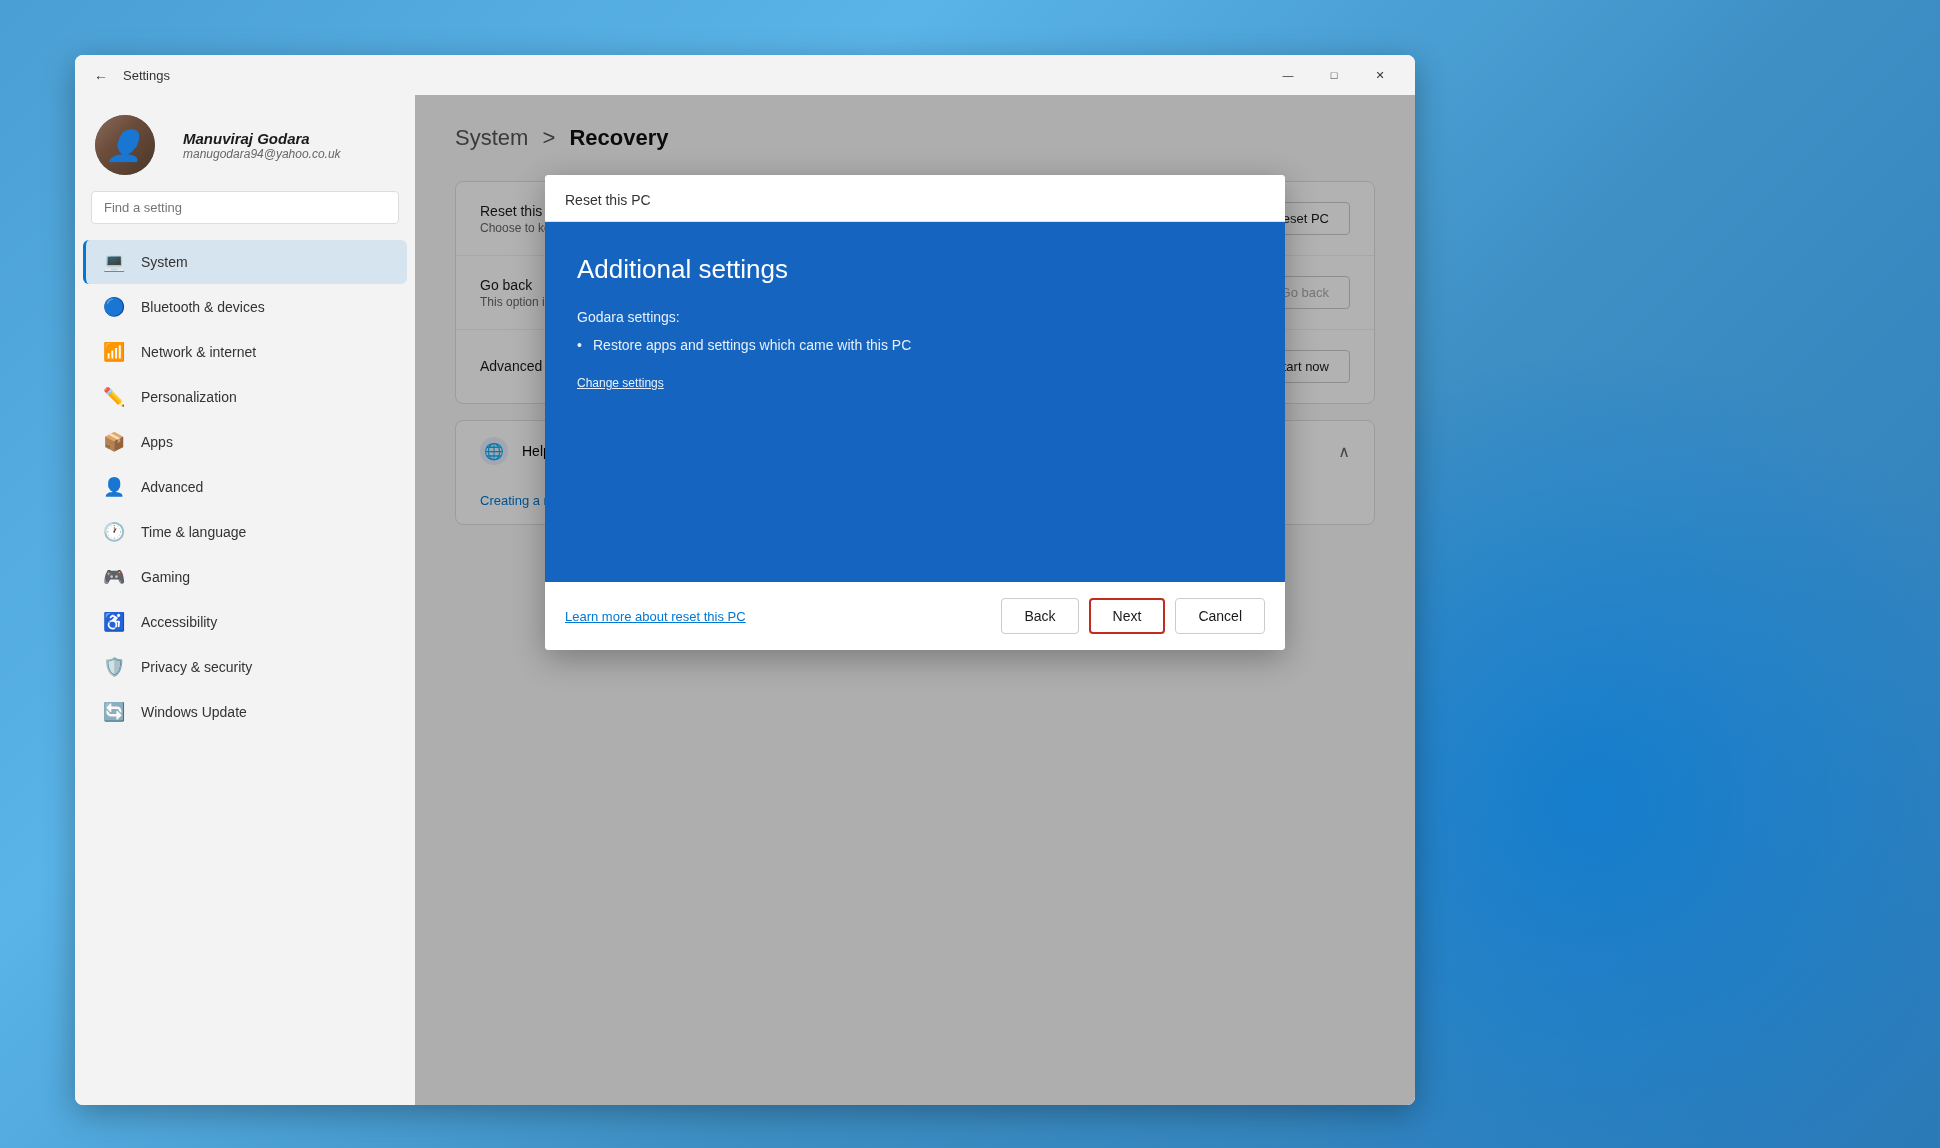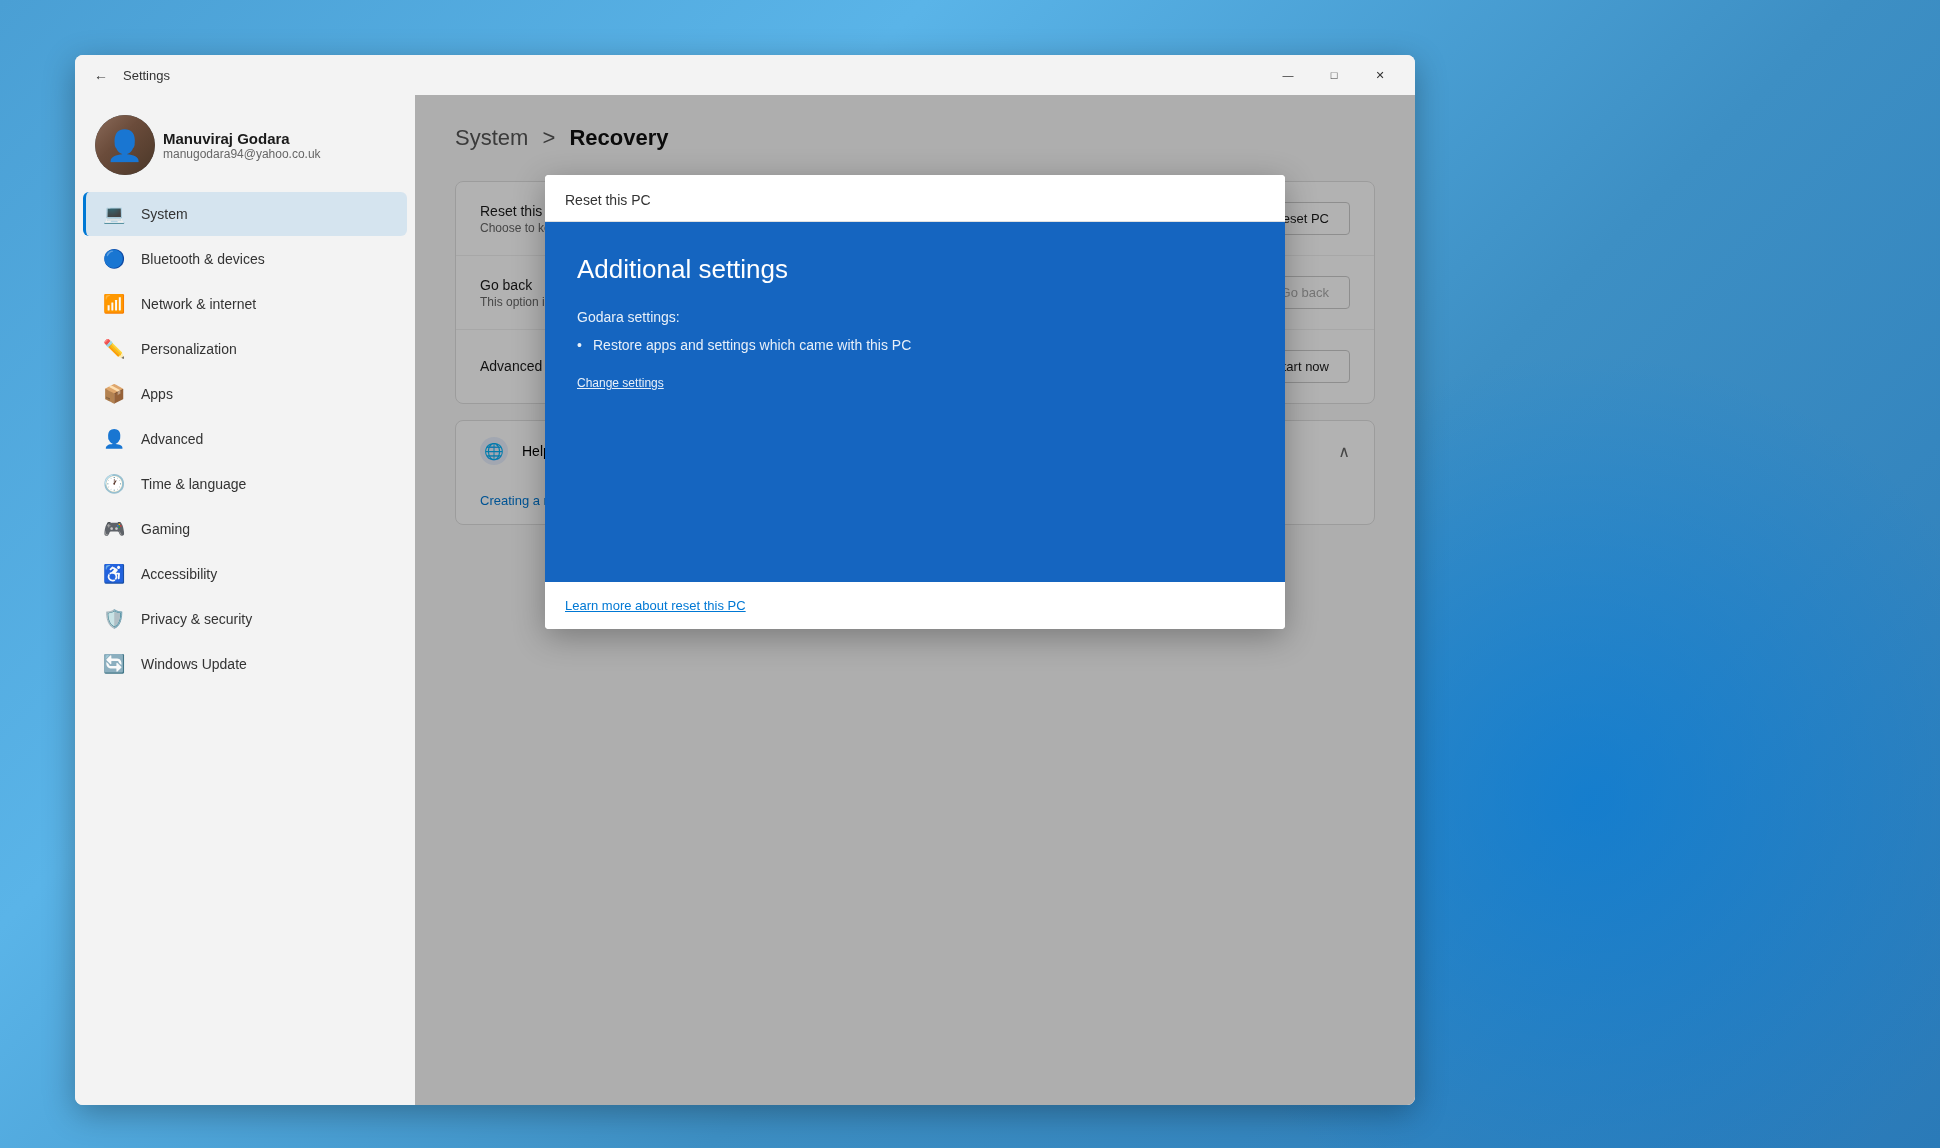--- a/index.html
+++ b/index.html
@@ -106,22 +106,23 @@
       width: 340px;
       background: #f3f3f3;
       padding: 0;
       flex-shrink: 0;
       overflow-y: auto;
     }
 
     .user-profile {
       display: flex;
       align-items: center;
-      gap: 8px;
+      gap: 28px;
       padding: 20px 20px 16px 20px;
+      font-style: italic;
     }
 
     .avatar {
       width: 60px;
       height: 60px;
       border-radius: 50%;
       background: #555;
       overflow: hidden;
       flex-shrink: 0;
       display: flex;
@@ -427,20 +428,23 @@
       <div class="user-profile">
         <div class="avatar">
           <div class="avatar-img"></div>
         </div>
         <div class="user-info">
           <div class="user-name">Manuviraj Godara</div>
           <div class="user-email">manugodara94@yahoo.co.uk</div>
         </div>
       </div>
 
+      <div class="search-box">
+        <input class="search-input" type="text" placeholder="Find a setting" style="">
+      </div>
 
       <nav>
         <div class="nav-item active">
           <span class="nav-icon">💻</span>
           <span>System</span>
         </div>
         <div class="nav-item">
           <span class="nav-icon">🔵</span>
           <span>Bluetooth &amp; devices</span>
         </div>
@@ -532,18 +536,23 @@
           <div class="dialog-body">
             <div class="dialog-heading">Additional settings</div>
             <div class="dialog-subtitle">Godara settings:</div>
             <ul class="dialog-list">
               <li>Restore apps and settings which came with this PC</li>
             </ul>
             <a class="dialog-link">Change settings</a>
           </div>
           <div class="dialog-footer">
             <a class="dialog-footer-link">Learn more about reset this PC</a>
+            <div class="dialog-buttons">
+              <button class="dialog-btn">Back</button>
+              <button class="dialog-btn next-btn">Next</button>
+              <button class="dialog-btn">Cancel</button>
+            </div>
           </div>
         </div>
       </div>
     </div>
   </div>
 </div>
 
 </body></html>

